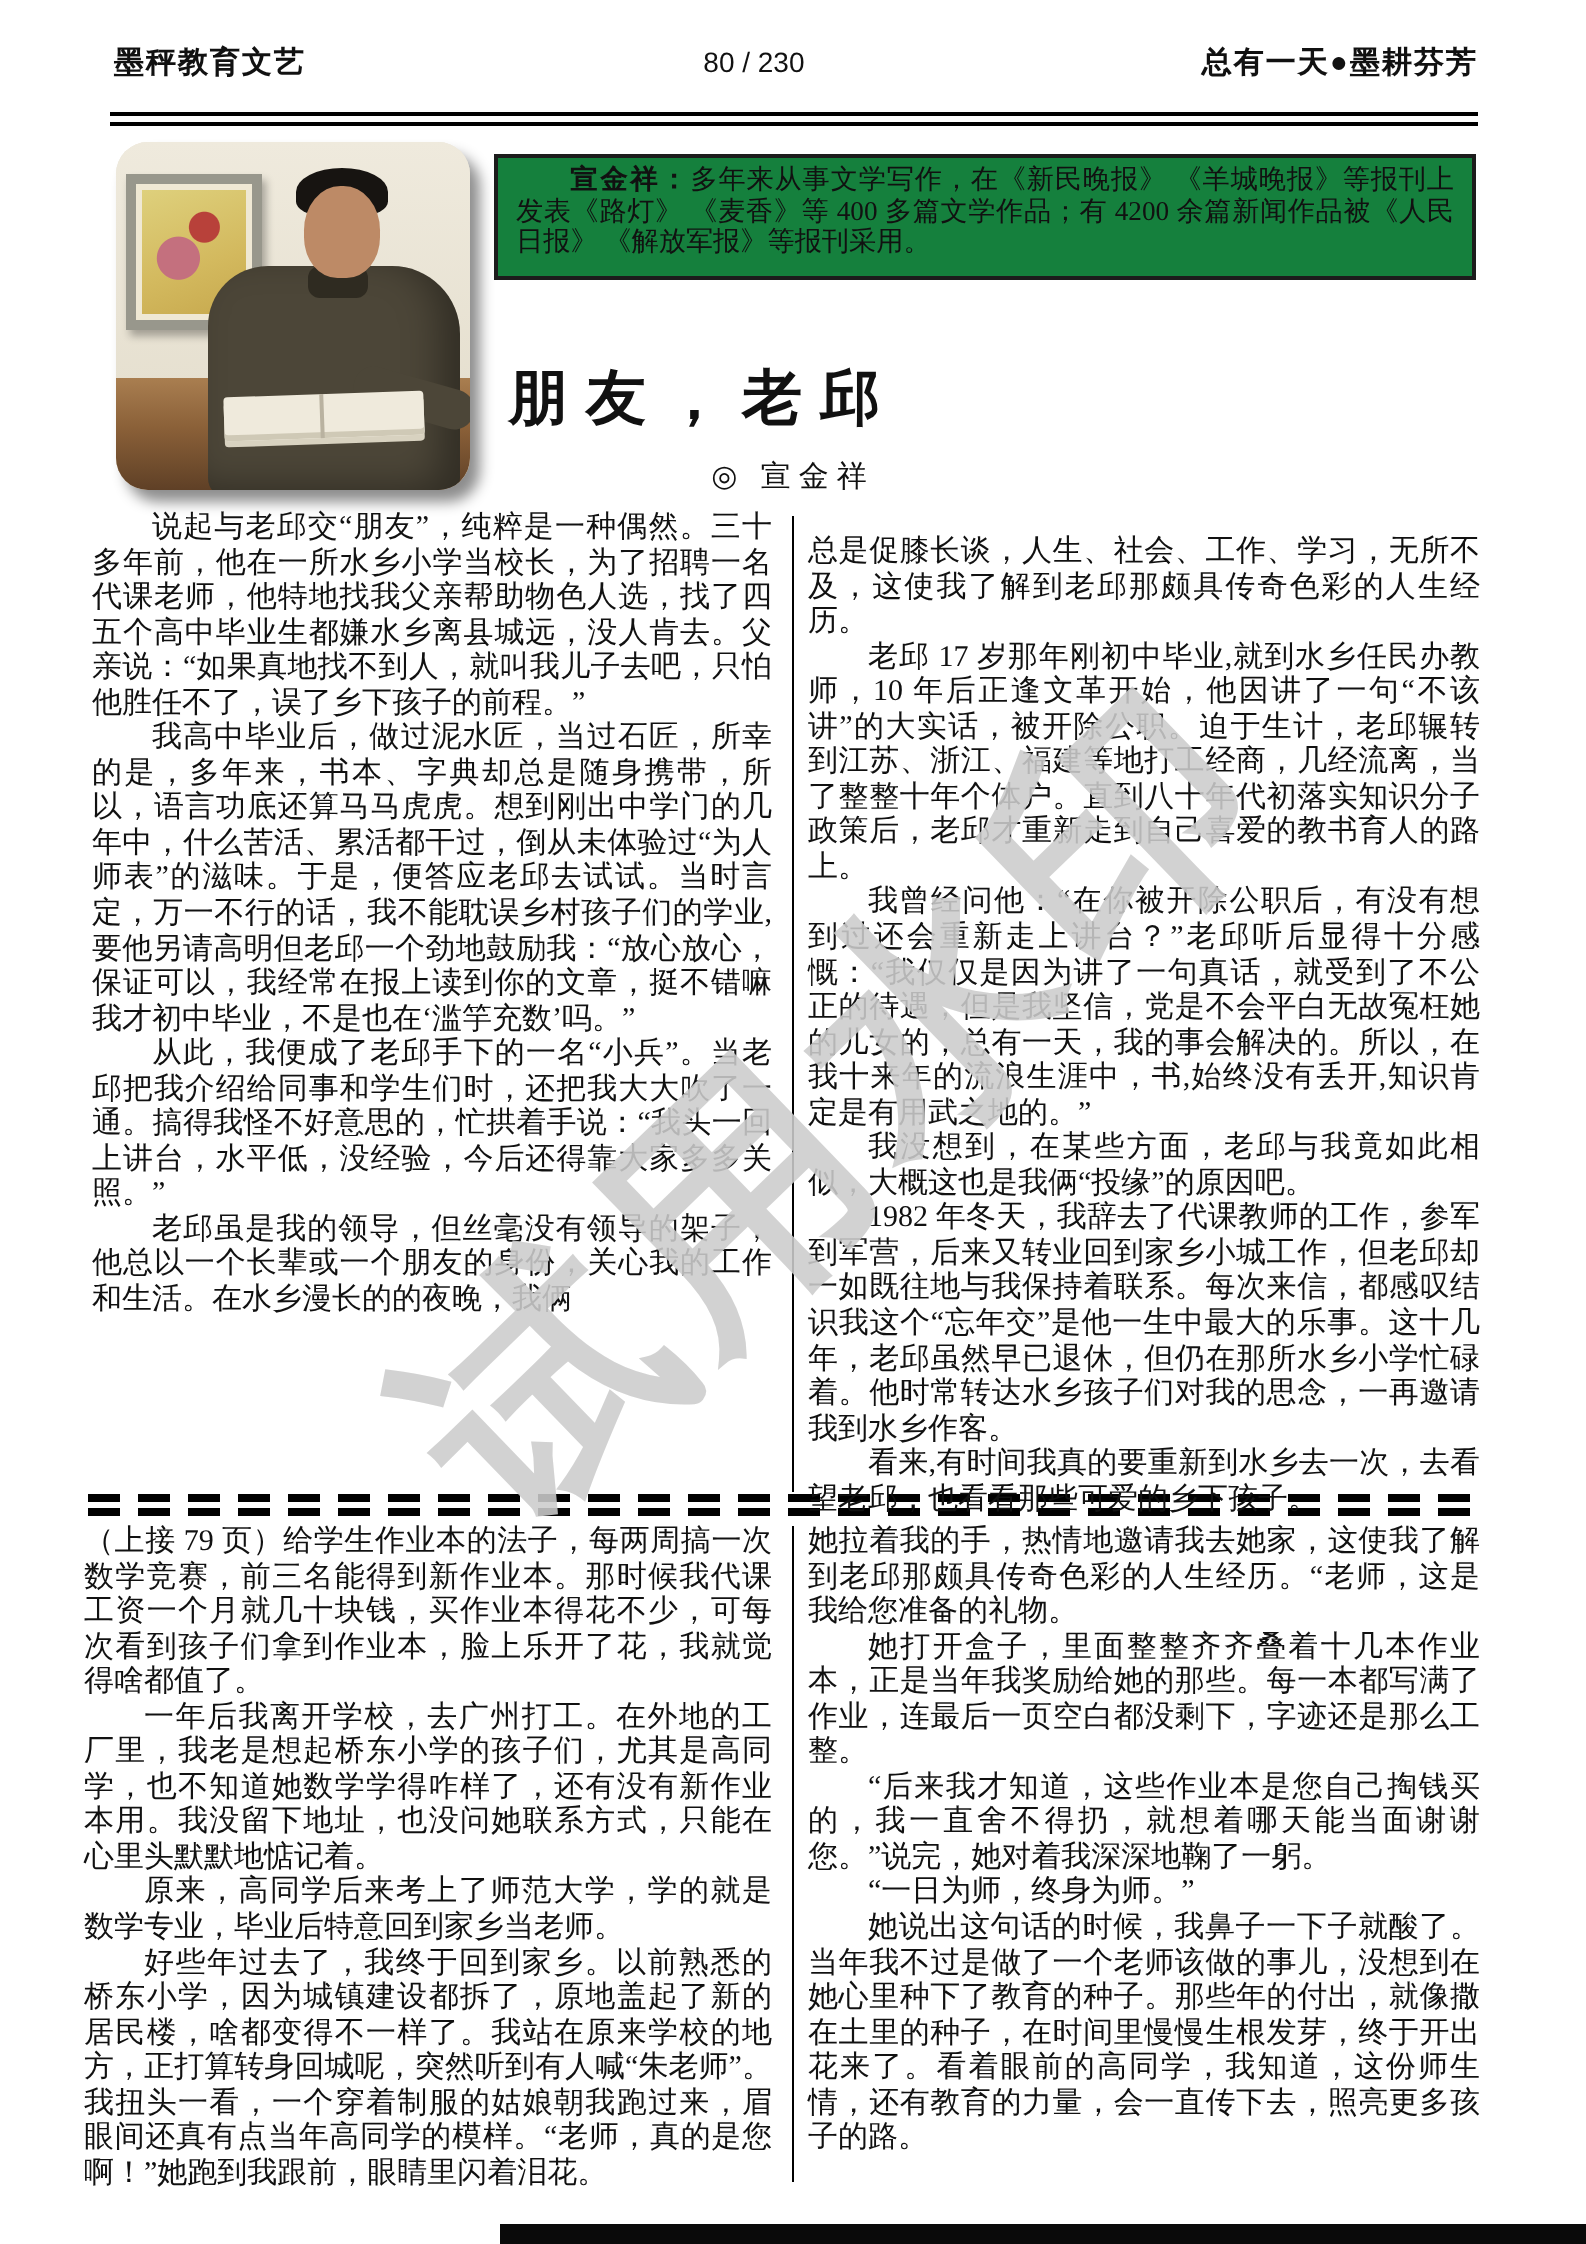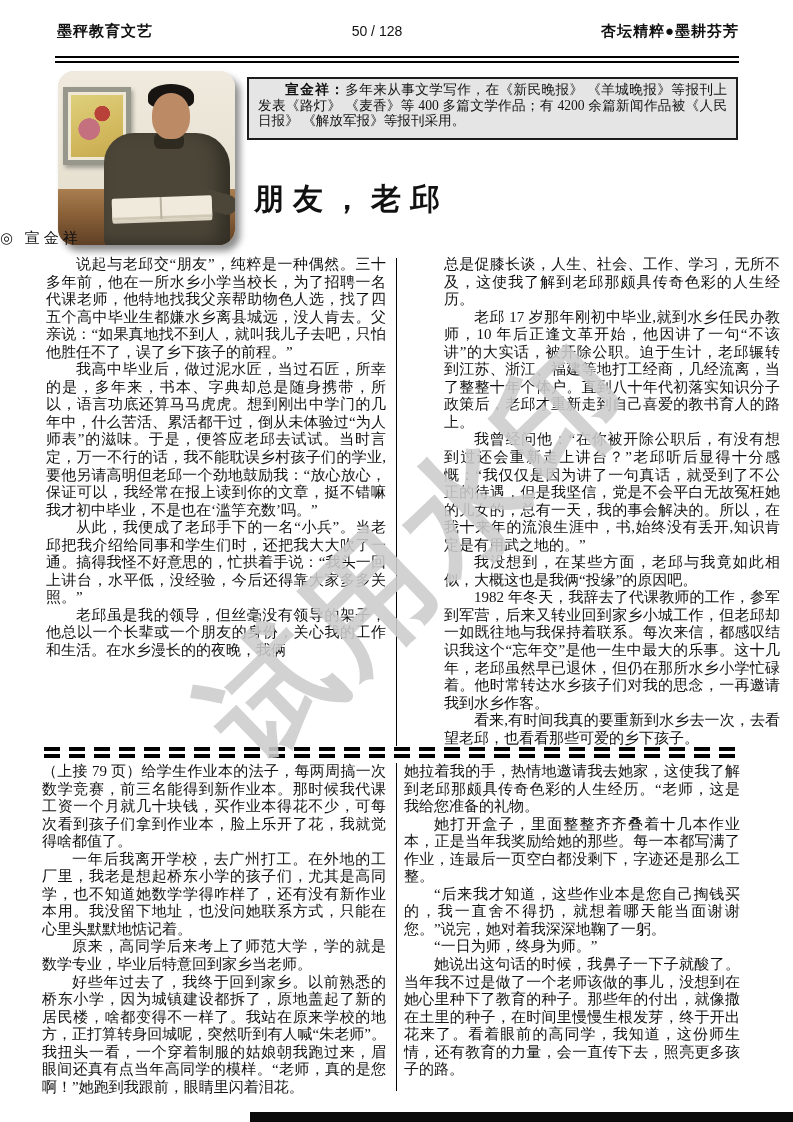--- a/index.html
+++ b/index.html
@@ -29,35 +29,35 @@
   .ph-collar{position:absolute;left:96px;top:62px;width:30px;height:16px;background:#2f2b21;border-radius:6px;}
   .ph-head{position:absolute;left:94px;top:22px;width:38px;height:46px;background:#bd8a66;border-radius:48% 48% 44% 44%;}
   .ph-hair{position:absolute;left:90px;top:13px;width:46px;height:24px;background:#171411;border-radius:50% 50% 30% 30%;}
   .ph-arm{position:absolute;left:118px;bottom:36px;width:62px;height:20px;background:#4c4638;border-radius:10px;transform:rotate(16deg);}
   .ph-book{position:absolute;left:54px;bottom:26px;width:100px;height:22px;background:#efeadc;border-radius:2px;
            transform:rotate(-2deg);box-shadow:0 3px 0 #d8d2c0, inset 0 -3px 0 #cfc9b6;}
   .ph-book:before{content:"";position:absolute;left:48%;top:0;width:2px;height:100%;background:#b9b2a0;}
 
   
   .intro-box{position:absolute;left:247px;top:77px;width:491px;height:63px;box-sizing:border-box;
-             background:#e5e5e5;border:2px solid #1c1c1c;padding:3px 9px;}
+             background:#15803d;border:2px solid #1c1c1c;padding:3px 9px;}
   .intro-box p{margin:0;font-size:13.6px;line-height:15.6px;text-align:justify;text-indent:2em;}
   .intro-box b{letter-spacing:1px;}
 
   
   .title{position:absolute;left:0;top:179px;width:703px;text-align:center;margin:0;
          font-size:30px;font-weight:bold;letter-spacing:9px;}
-  .author{position:absolute;left:0;top:229px;width:793px;font-size:15px;letter-spacing:4px;}
+  .author{position:absolute;left:0;top:229px;width:793px;text-align:center;font-size:15px;letter-spacing:4px;}
 
   
   .col{position:absolute;z-index:1;}
   .col p{margin:0;font-size:15px;line-height:17.55px;text-align:justify;text-indent:2em;}
   .col p.noindent{text-indent:0;}
   .col-a1{left:46px;top:256px;width:340px;height:492px;}
-  .col-a2{left:404px;top:256px;width:336px;height:492px;margin-left:40px;}
+  .col-a2{left:404px;top:268px;width:336px;height:492px;}
   .col-b1{left:42px;top:763px;width:344px;height:330px;}
   .col-b2{left:404px;top:763px;width:336px;height:330px;}
   .vline{position:absolute;width:1px;background:#000;}
   .v1{left:396px;top:258px;height:488px;}
   .v2{left:396px;top:763px;height:328px;}
 
   
   .dashed{position:absolute;left:44px;top:747px;width:696px;height:11px;
     background-image:
       repeating-linear-gradient(90deg,#000 0 16px,transparent 16px 25px),
@@ -75,22 +75,22 @@
   
   .bottom-bar{position:absolute;left:250px;top:1112px;width:543px;height:10px;background:#0a0a0a;}
 </style>
 </head>
 <body>
 
 <div class="page">
 
   <div class="header">
     <span class="h-left">墨秤教育文艺</span>
-    <span class="h-center">50 / 128</span>
-    <span class="h-right">杏坛精粹●墨耕芬芳</span>
+    <span class="h-center">80 / 230</span>
+    <span class="h-right">总有一天●墨耕芬芳</span>
   </div>
   <div class="header-rule"></div>
 
   <div class="photo">
     <div class="ph-wall"></div>
     <div class="ph-frame">
         <div class="ph-art"></div>
       </div>
     <div class="ph-desk"></div>
     <div class="ph-jacket"></div>

